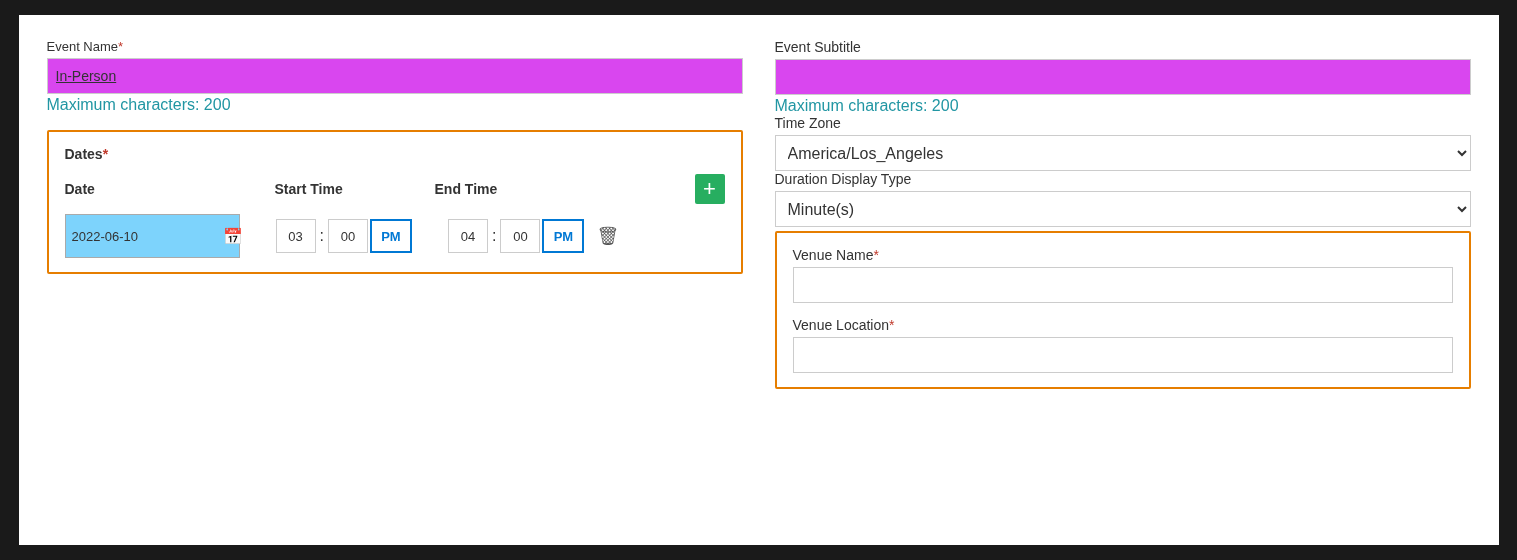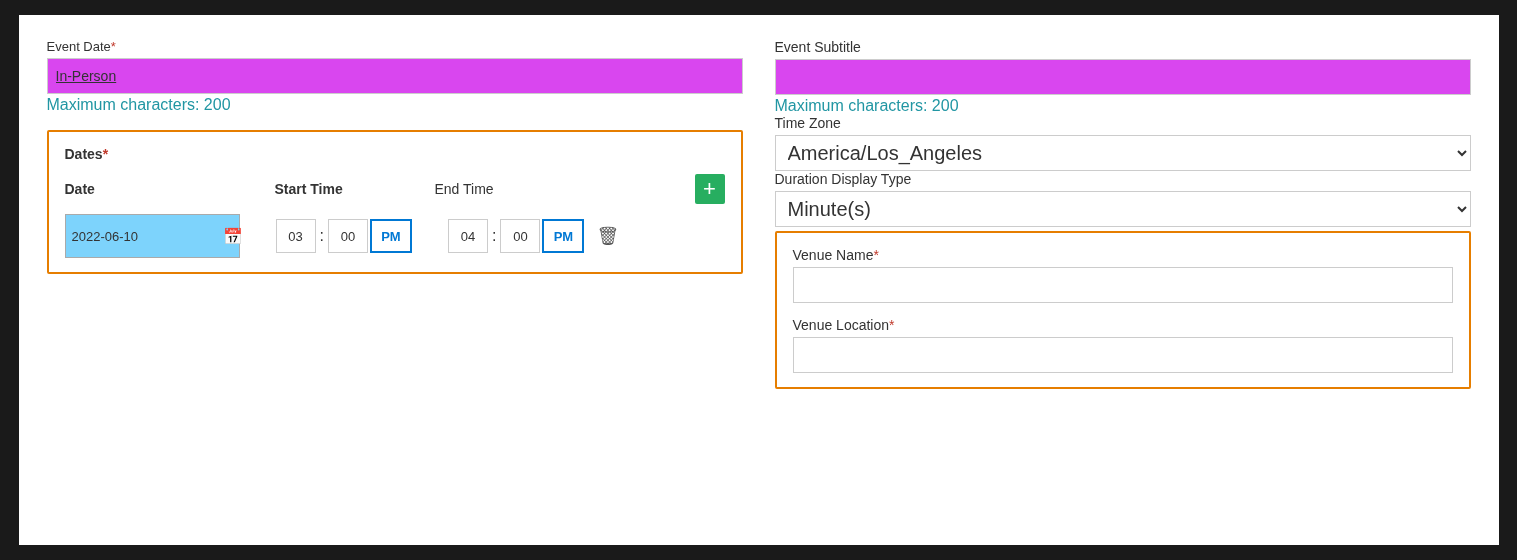--- a/index.html
+++ b/index.html
@@ -67,21 +67,21 @@
       margin-bottom: 12px;
     }
     .dates-title .required { color: #c0392b; }
     .dates-header-row {
       display: flex;
       align-items: center;
       margin-bottom: 10px;
     }
     .col-date { width: 210px; font-weight: bold; color: #333; font-size: 14px; }
     .col-start { width: 160px; font-weight: bold; color: #333; font-size: 14px; }
-    .col-end { width: 160px; font-weight: normal; color: #333; font-size: 14px; }
+    .col-end { width: 160px; font-weight: bold; color: #333; font-size: 14px; }
     .col-actions { flex: 1; display: flex; justify-content: flex-end; }
     .add-btn {
       background: #27ae60;
       color: #fff;
       border: none;
       width: 30px;
       height: 30px;
       font-size: 22px;
       cursor: pointer;
       border-radius: 2px;
@@ -163,21 +163,21 @@
     .section-label {
       font-size: 14px;
       color: #333;
       margin-bottom: 4px;
     }
     .select-input {
       width: 100%;
       height: 36px;
       border: 1px solid #ccc;
       padding: 4px 8px;
-      font-size: 20px;
+      font-size: 16px;
       color: #333;
       background: #fff;
       cursor: pointer;
     }
     .venue-section {
       border: 2px solid #e67e00;
       border-radius: 2px;
       padding: 14px 16px;
       display: flex;
       flex-direction: column;
@@ -197,21 +197,21 @@
   </style>
 </head>
 <body>
 
 <div class="page-container">
 
   <div class="left-panel">
 
     <div>
       <div class="field-label">
-        <span>Event Date</span><span class="required">*</span>
+        <span>Event Name</span><span class="required">*</span>
       </div>
       <input class="text-input" type="text" value="In-Person" style="">
       <div class="char-hint">Maximum characters: 200</div>
     </div>
 
     <div class="dates-section">
       <div class="dates-title">
         <span>Dates</span><span class="required">*</span>
       </div>
 

